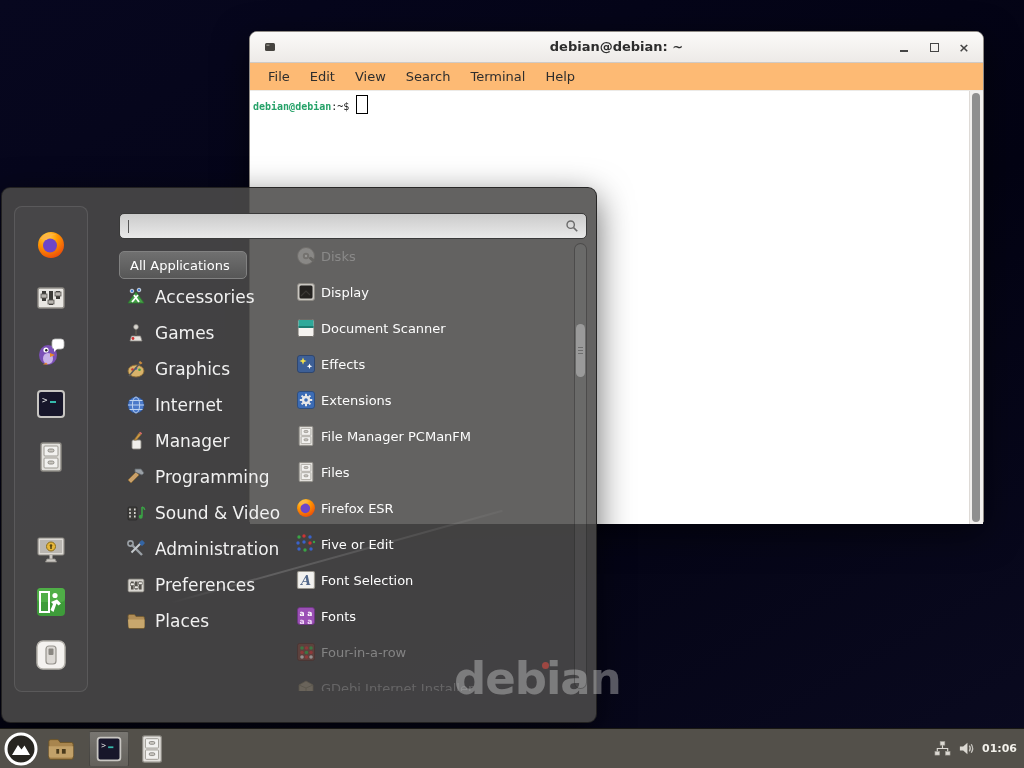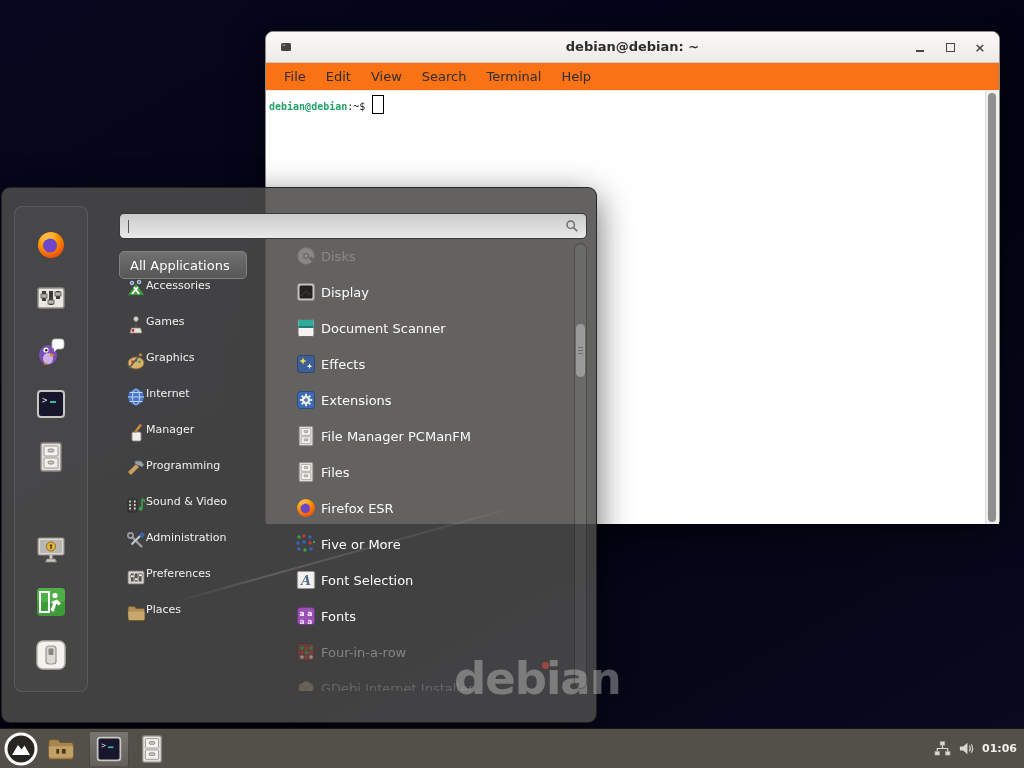--- a/index.html
+++ b/index.html
@@ -2,34 +2,34 @@
 <html><head>
 <meta charset="utf-8">
 <style>
   html,body{margin:0;padding:0;background:#222;}
   #screen{position:relative;width:1024px;height:768px;overflow:hidden;
     background:linear-gradient(150deg,#07071f 0%,#030313 55%,#0a0a20 100%);
     font-family:"DejaVu Sans",sans-serif;-webkit-font-smoothing:antialiased;}
   svg{display:block;width:100%;height:100%;}
 
   
-  .term{position:absolute;left:265px;top:31px;width:735px;height:492px;
+  .term{position:absolute;left:249px;top:31px;width:735px;height:492px;
     border-radius:8px 8px 2px 2px;background:#ffffff;border:1px solid #8f8b86;
     box-shadow:0 10px 34px rgba(0,0,0,.55);box-sizing:border-box;}
   .titlebar{position:relative;height:30px;background:linear-gradient(#fbfaf9,#edeae7);
     border-bottom:1px solid #cfcac5;border-radius:7px 7px 0 0;}
   .titlebar .win-ic{position:absolute;left:14px;top:9px;width:12px;height:12px;}
   .title{position:absolute;left:0;right:0;top:7px;text-align:center;
     font-weight:bold;font-size:13px;color:#2d2d2d;}
   .win-controls{position:absolute;right:12px;top:0;height:30px;display:flex;align-items:center;gap:16px;}
   .wc{width:14px;height:14px;display:flex;align-items:center;justify-content:center;cursor:default;}
   .wc-min{width:8px;height:2px;background:#454545;margin-top:7px;}
   .wc-max{width:7px;height:7px;border:1.5px solid #454545;}
   .wc-close{font-size:13px;color:#454545;line-height:1;font-weight:bold;}
-  .menubar{height:27px;background:#f97316;display:flex;align-items:center;
+  .menubar{height:27px;background:#fdba74;display:flex;align-items:center;
     padding-left:8px;font-size:13px;color:#2e2e2e;border-bottom:1px solid #eceae7;}
   .mbar-item{padding:0 10px;}
   .term-body{position:relative;height:433px;background:#fff;
     font-family:"DejaVu Sans Mono",monospace;font-size:10px;padding:4px 3px;box-sizing:border-box;}
   .p-user{color:#26a269;font-weight:bold;}
   .p-rest{color:#1a1a1a;}
   .cursor{display:inline-block;width:10px;height:17px;border:1.5px solid #000;
     margin-left:7px;vertical-align:-4px;}
   .term-scroll{position:absolute;top:0;right:0;bottom:0;width:13px;
     background:#f2f0ee;border-left:1px solid #dedad6;}
@@ -59,22 +59,22 @@
   .search input{position:absolute;left:8px;top:2px;width:430px;height:20px;border:none;outline:none;
     background:transparent;font-size:13px;color:#222;font-family:"DejaVu Sans",sans-serif;padding:0;}
   .search .caret{position:absolute;left:8px;top:6px;width:1px;height:13px;background:#555;}
   .search .mag{position:absolute;right:7px;top:5px;width:14px;height:14px;}
 
   .allapps{position:absolute;left:117px;top:63px;width:128px;height:28px;box-sizing:border-box;
     border-radius:5px;background:linear-gradient(#707070,#575757);border:1px solid #818181;
     color:#fff;font-size:13px;display:flex;align-items:center;padding-left:10px;}
 
   .cats{position:absolute;left:117px;top:91px;width:164px;}
-  .cat{height:36px;display:flex;gap:0;padding-left:7px;
-    font-size:11px;color:#f1f1f1;}
+  .cat{height:36px;display:flex;align-items:center;gap:9px;padding-left:7px;
+    font-size:17px;color:#f1f1f1;}
   .cat .ic{width:20px;height:20px;flex:none;}
   .cat .ic.empty{visibility:hidden;}
 
   .apps-vp{position:absolute;left:280px;top:53px;width:293px;height:450px;overflow:hidden;}
   .apps{margin-top:-3px;}
   .app{height:36px;display:flex;align-items:center;gap:4px;padding-left:13px;
     font-size:13px;color:#fdfdfd;}
   .app .ic{width:22px;height:22px;flex:none;}
   .app.faded{color:#b9b9b9;}
 
@@ -452,21 +452,21 @@
                 <circle cx="15" cy="4" r="1.7" fill="#3a62c9"></circle>
                 <circle cx="3" cy="10" r="1.7" fill="#3a62c9"></circle>
                 <circle cx="9" cy="9" r="1.7" fill="#3a62c9"></circle>
                 <circle cx="15" cy="10" r="1.7" fill="#cc3434"></circle>
                 <circle cx="4" cy="16" r="1.7" fill="#3a62c9"></circle>
                 <circle cx="10" cy="17" r="1.7" fill="#3aa345"></circle>
                 <circle cx="16" cy="16" r="1.7" fill="#3a62c9"></circle>
                 <circle cx="19" cy="9" r="1.2" fill="#3aa345"></circle>
               </svg>
             </span>
-            <span>Five or More</span>
+            <span>Five or Edit</span>
           </div>
           <div class="app ">
             <span class="ic">
               <svg viewBox="0 0 22 22">
                 <rect x="2.5" y="2.5" width="17" height="17" rx="1.5" fill="#f2f1ef" stroke="#9a978f" stroke-width="1.2"></rect>
                 <text x="6" y="16" font-size="13" font-style="italic" font-weight="bold" fill="#53688a" font-family="DejaVu Serif,serif">A</text>
               </svg>
             </span>
             <span>Font Selection</span>
           </div>

